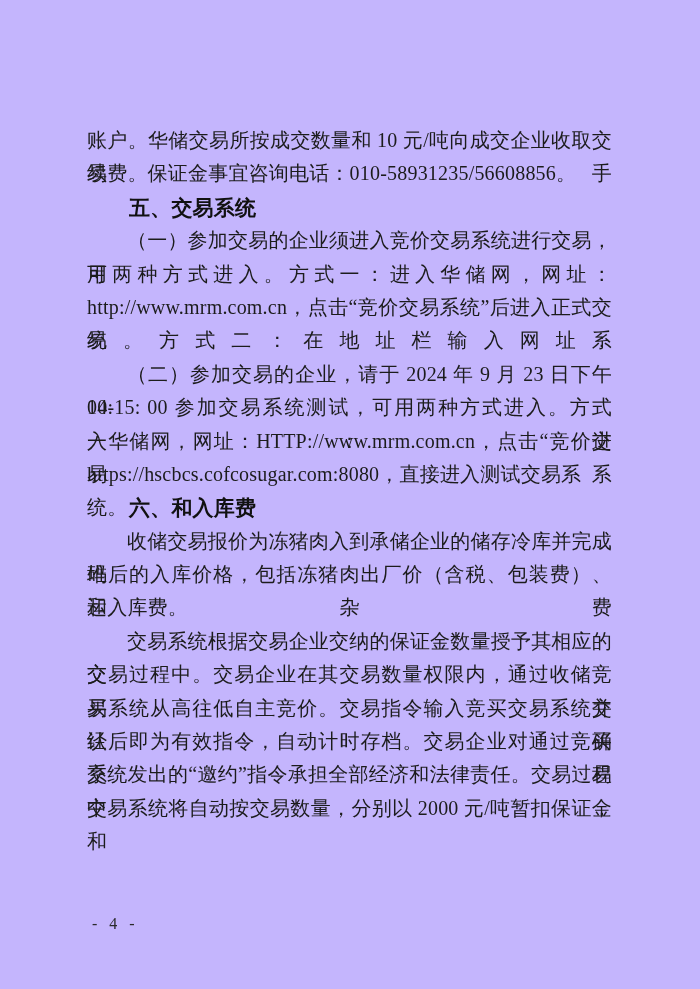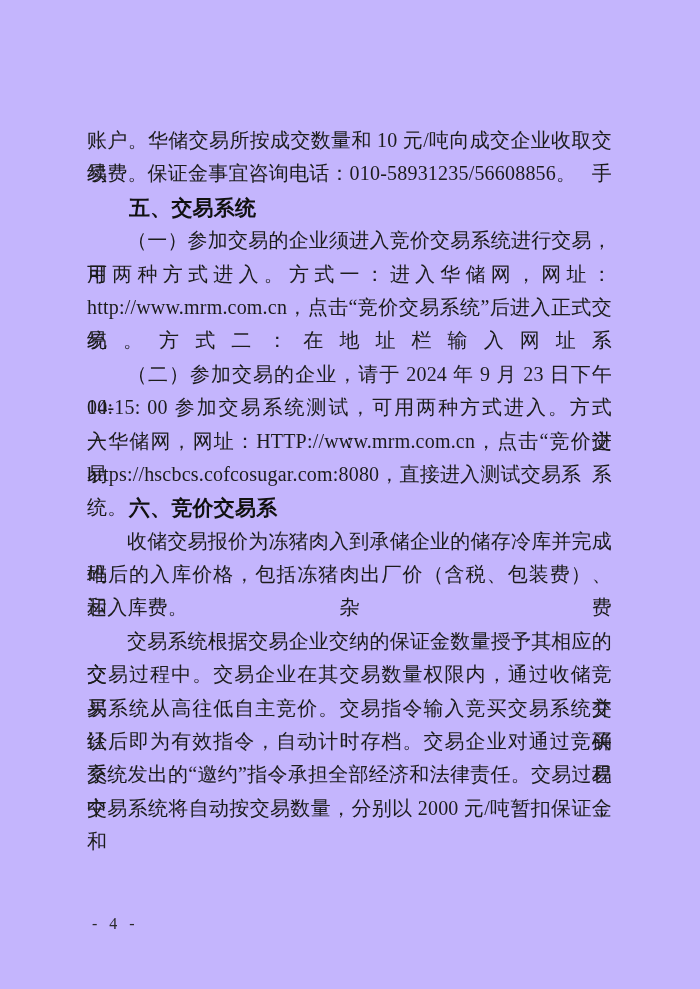--- a/index.html
+++ b/index.html
@@ -66,21 +66,21 @@
     <div class="line j indent">（一）参加交易的企业须进入竞价交易系统进行交易，可</div>
     <div class="line j">用两种方式进入。方式一：进入华储网，网址：</div>
     <div class="line j">http://www.mrm.com.cn，点击“竞价交易系统”后进入正式交易系</div>
     <div class="line j">统。方式二：在地址栏输入网址：</div>
 
     <div class="line j indent">（二）参加交易的企业，请于 2024 年 9 月 23 日下午 14:</div>
     <div class="line j">00-15: 00 参加交易系统测试，可用两种方式进入。方式一：进</div>
     <div class="line j">入华储网，网址：HTTP://www.mrm.com.cn，点击“竞价交易系</div>
     <div class="line">https://hscbcs.cofcosugar.com:8080，直接进入测试交易系统。</div>
 
-    <div class="line heading">六、竞价交易系</div>
+    <div class="line heading">六、和入库费</div>
 
     <div class="line j indent">收储交易报价为冻猪肉入到承储企业的储存冷库并完成堆</div>
     <div class="line j">码后的入库价格，包括冻猪肉出厂价（含税、包装费）、运杂费</div>
     <div class="line">和入库费。</div>
 
     <div class="line j indent">交易系统根据交易企业交纳的保证金数量授予其相应的交</div>
     <div class="line j">交易过程中。交易企业在其交易数量权限内，通过收储竞买交</div>
     <div class="line j">易系统从高往低自主竞价。交易指令输入竞买交易系统并经确</div>
     <div class="line j">认后即为有效指令，自动计时存档。交易企业对通过竞买交易</div>
     <div class="line j">系统发出的“邀约”指令承担全部经济和法律责任。交易过程中，</div>

